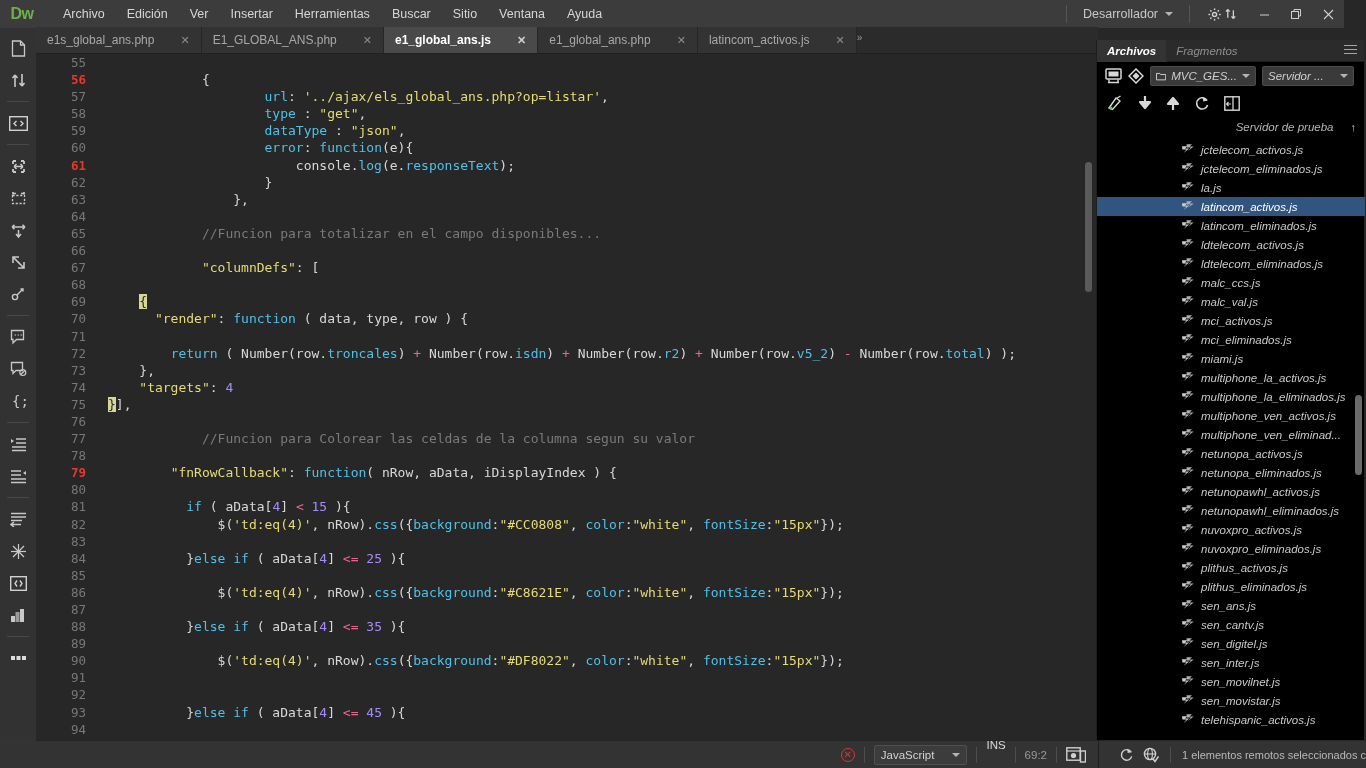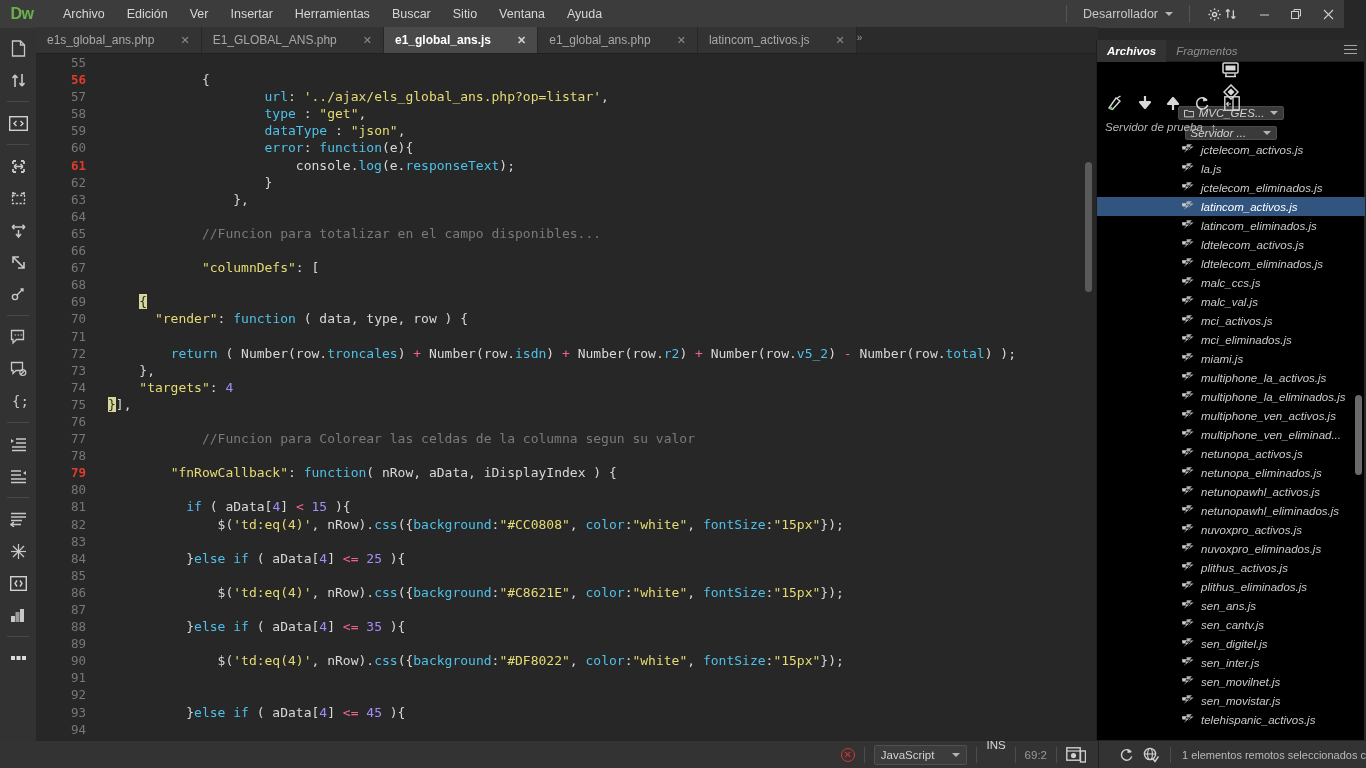--- a/index.html
+++ b/index.html
@@ -119,34 +119,34 @@
     border-bottom: 1px solid #1e1e1e; position: relative;
   }
   .ptab {
     font-size: 11.5px; color: #8f8f8f; padding: 0 10px; height: 22px;
     display: flex; align-items: center; cursor: default;
   }
   .ptab.active { color: #ffffff; font-weight: bold; background: #333333; }
   .hamburger { position: absolute; right: 7px; top: 5px; width: 13px; }
   .hamburger i { display: block; height: 1px; background: #a5a5a5; margin-bottom: 3px; }
   .panel-row1 {
-    height: 28px; display: flex; align-items: center; gap: 6px; padding: 0 8px; flex-direction: column;
+    height: 28px; display: flex; align-items: center; gap: 6px; padding: 0 8px;
   }
   .pic { color: #cfcfcf; display: flex; align-items: center; cursor: default; }
   .dropbox {
     height: 20px; background: #3a3a3a; border: 1px solid #4c4c4c; border-radius: 2px;
     display: flex; align-items: center; gap: 5px; padding: 0 5px;
     color: #cfcfcf; font-size: 11.5px; cursor: default; white-space: nowrap;
   }
   .panel-row2 {
     height: 26px; display: flex; align-items: center; gap: 14px; padding: 0 10px;
   }
   .panel-sub {
-    height: 22px; display: flex; align-items: center; gap: 8px; padding: 0 8px;
-    color: #b6b6b6; font-size: 11.5px;
+    height: 22px; display: flex; align-items: center; gap: 17px; padding: 0 8px;
+    color: #b6b6b6; font-size: 11.5px; justify-content: flex-end;
   }
   .filelist {
     position: absolute; left: 0; top: 100px; width: 268px; height: 640px;
     overflow: hidden;
   }
   .frow {
     height: 19px; display: flex; align-items: center; gap: 7px;
     padding-left: 84px; font-size: 11.5px; color: #c9c9c9; cursor: default;
     white-space: nowrap;
   }
@@ -579,30 +579,30 @@
           </span>
           <span>jctelecom_activos.js</span>
         </div>
         <div class="frow">
           <span class="jsicon">
             <svg width="13" height="13" viewBox="0 0 13 13">
               <path d="M1 3.2 L6.5 3.2 L4 5.6 L8.2 5.6 L2.5 10 L5.5 6.6 L1.4 6.6 Z" fill="#cdcdcd"></path>
               <path d="M5.5 1.2 L11 1.2 L8.5 3.6 L12.7 3.6 L7 8 L10 4.6 L5.9 4.6 Z" fill="#b0b0b0"></path>
             </svg>
           </span>
+          <span>jctelecom_eliminados.js</span>
+        </div>
+        <div class="frow">
+          <span class="jsicon">
+            <svg width="13" height="13" viewBox="0 0 13 13">
+              <path d="M1 3.2 L6.5 3.2 L4 5.6 L8.2 5.6 L2.5 10 L5.5 6.6 L1.4 6.6 Z" fill="#cdcdcd"></path>
+              <path d="M5.5 1.2 L11 1.2 L8.5 3.6 L12.7 3.6 L7 8 L10 4.6 L5.9 4.6 Z" fill="#b0b0b0"></path>
+            </svg>
+          </span>
           <span>la.js</span>
-        </div>
-        <div class="frow">
-          <span class="jsicon">
-            <svg width="13" height="13" viewBox="0 0 13 13">
-              <path d="M1 3.2 L6.5 3.2 L4 5.6 L8.2 5.6 L2.5 10 L5.5 6.6 L1.4 6.6 Z" fill="#cdcdcd"></path>
-              <path d="M5.5 1.2 L11 1.2 L8.5 3.6 L12.7 3.6 L7 8 L10 4.6 L5.9 4.6 Z" fill="#b0b0b0"></path>
-            </svg>
-          </span>
-          <span>jctelecom_eliminados.js</span>
         </div>
         <div class="frow sel">
           <span class="jsicon">
             <svg width="13" height="13" viewBox="0 0 13 13">
               <path d="M1 3.2 L6.5 3.2 L4 5.6 L8.2 5.6 L2.5 10 L5.5 6.6 L1.4 6.6 Z" fill="#cdcdcd"></path>
               <path d="M5.5 1.2 L11 1.2 L8.5 3.6 L12.7 3.6 L7 8 L10 4.6 L5.9 4.6 Z" fill="#b0b0b0"></path>
             </svg>
           </span>
           <span>latincom_activos.js</span>
         </div>

